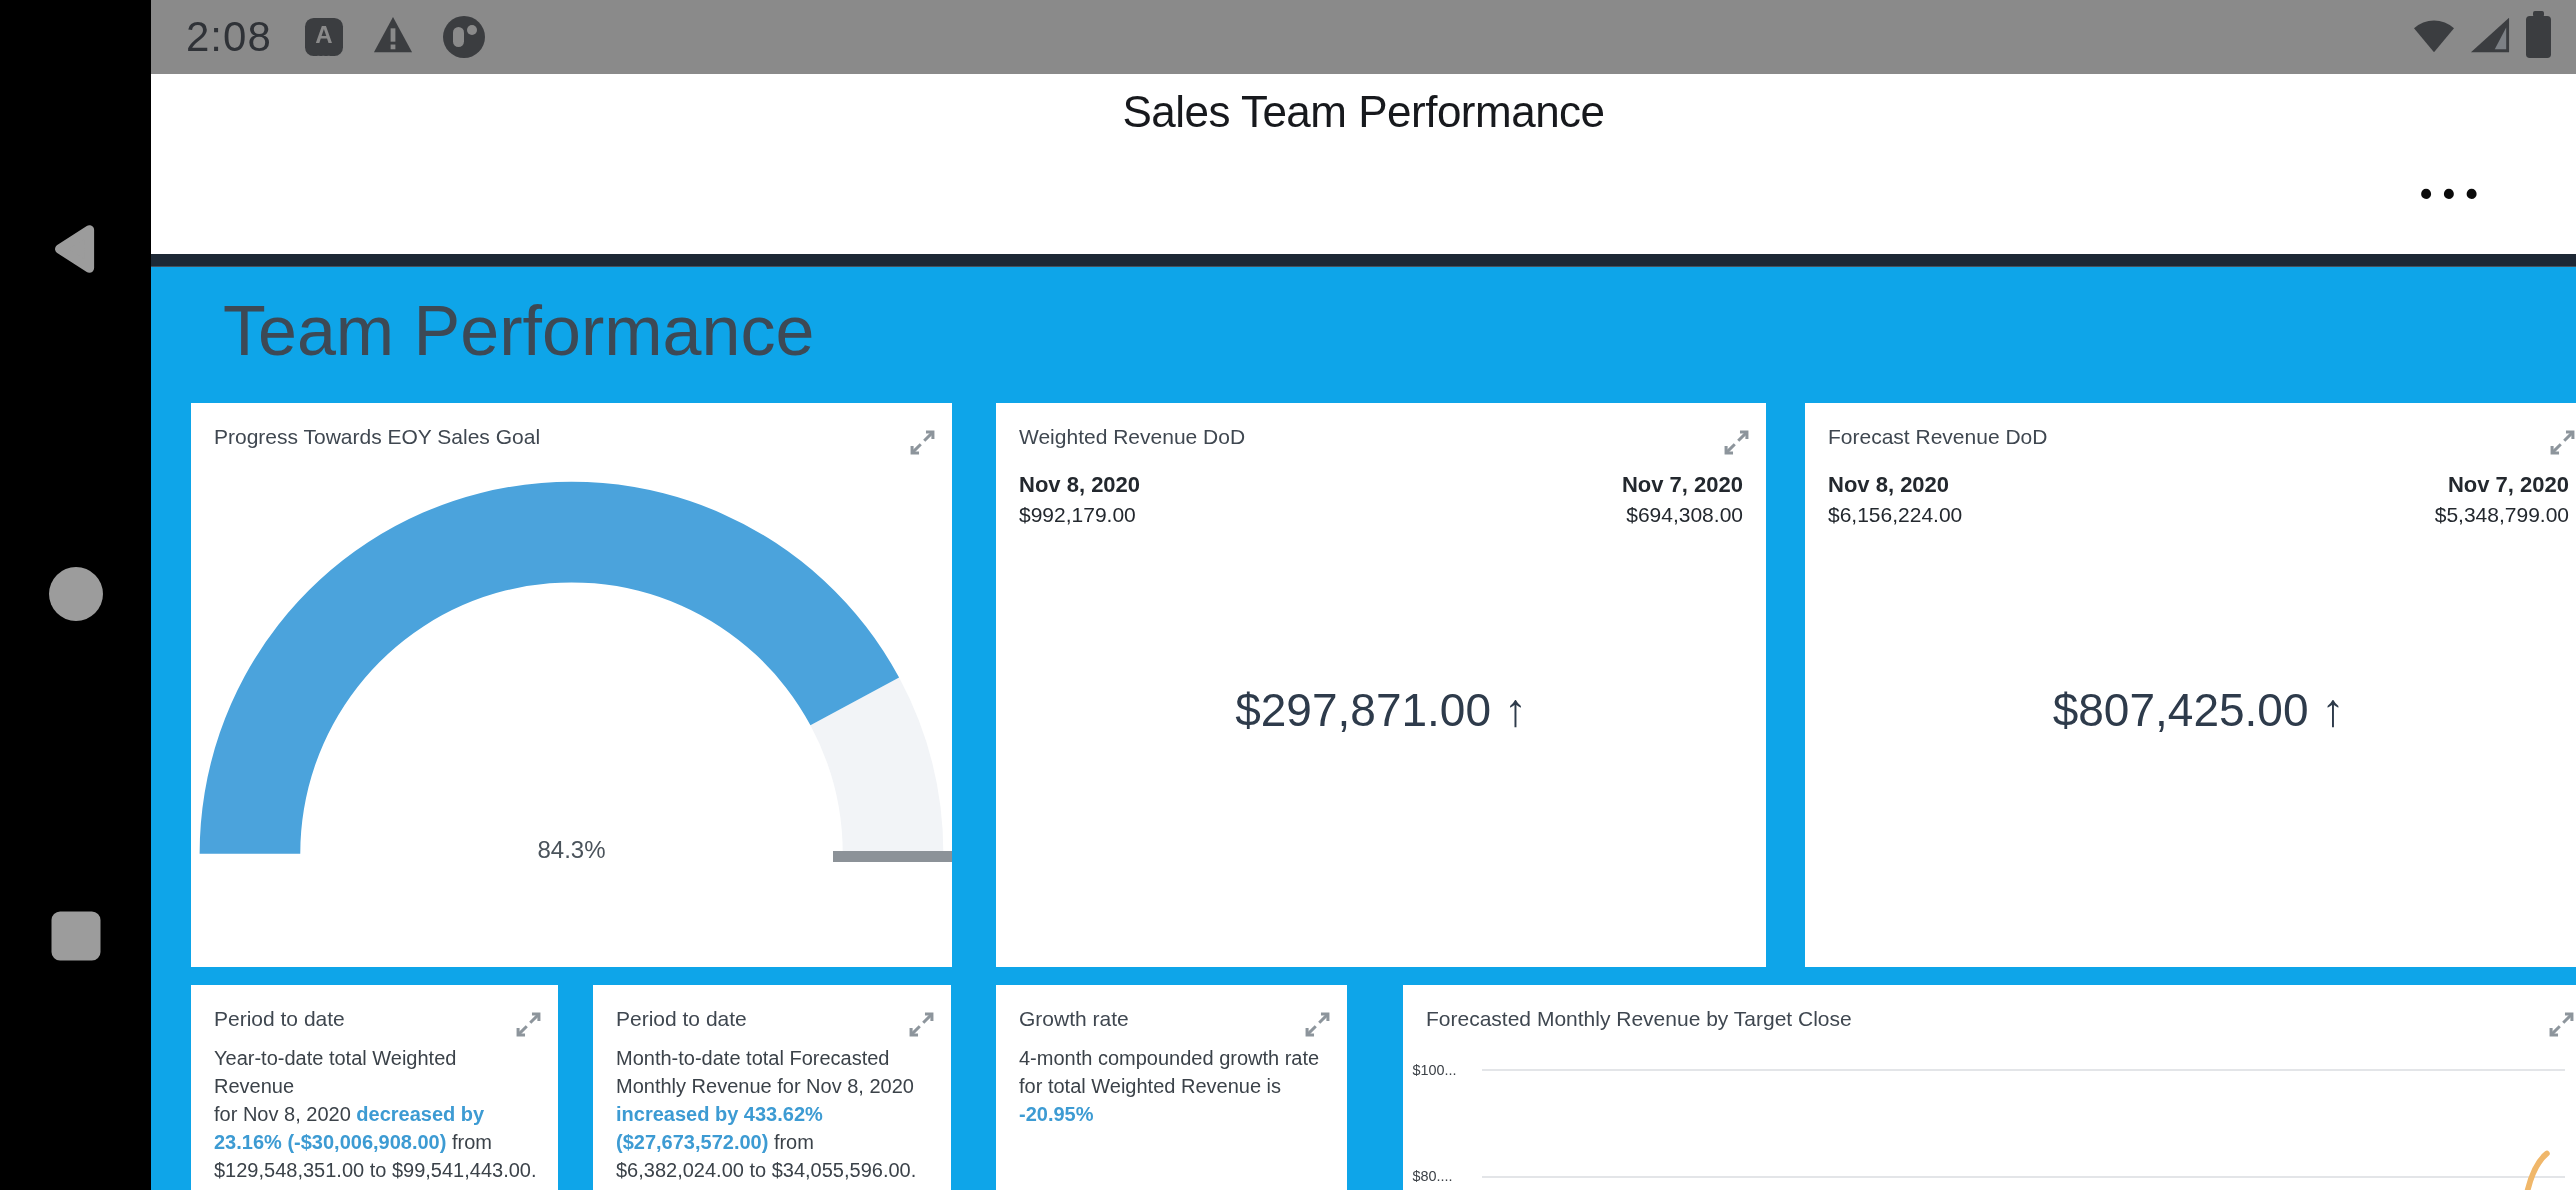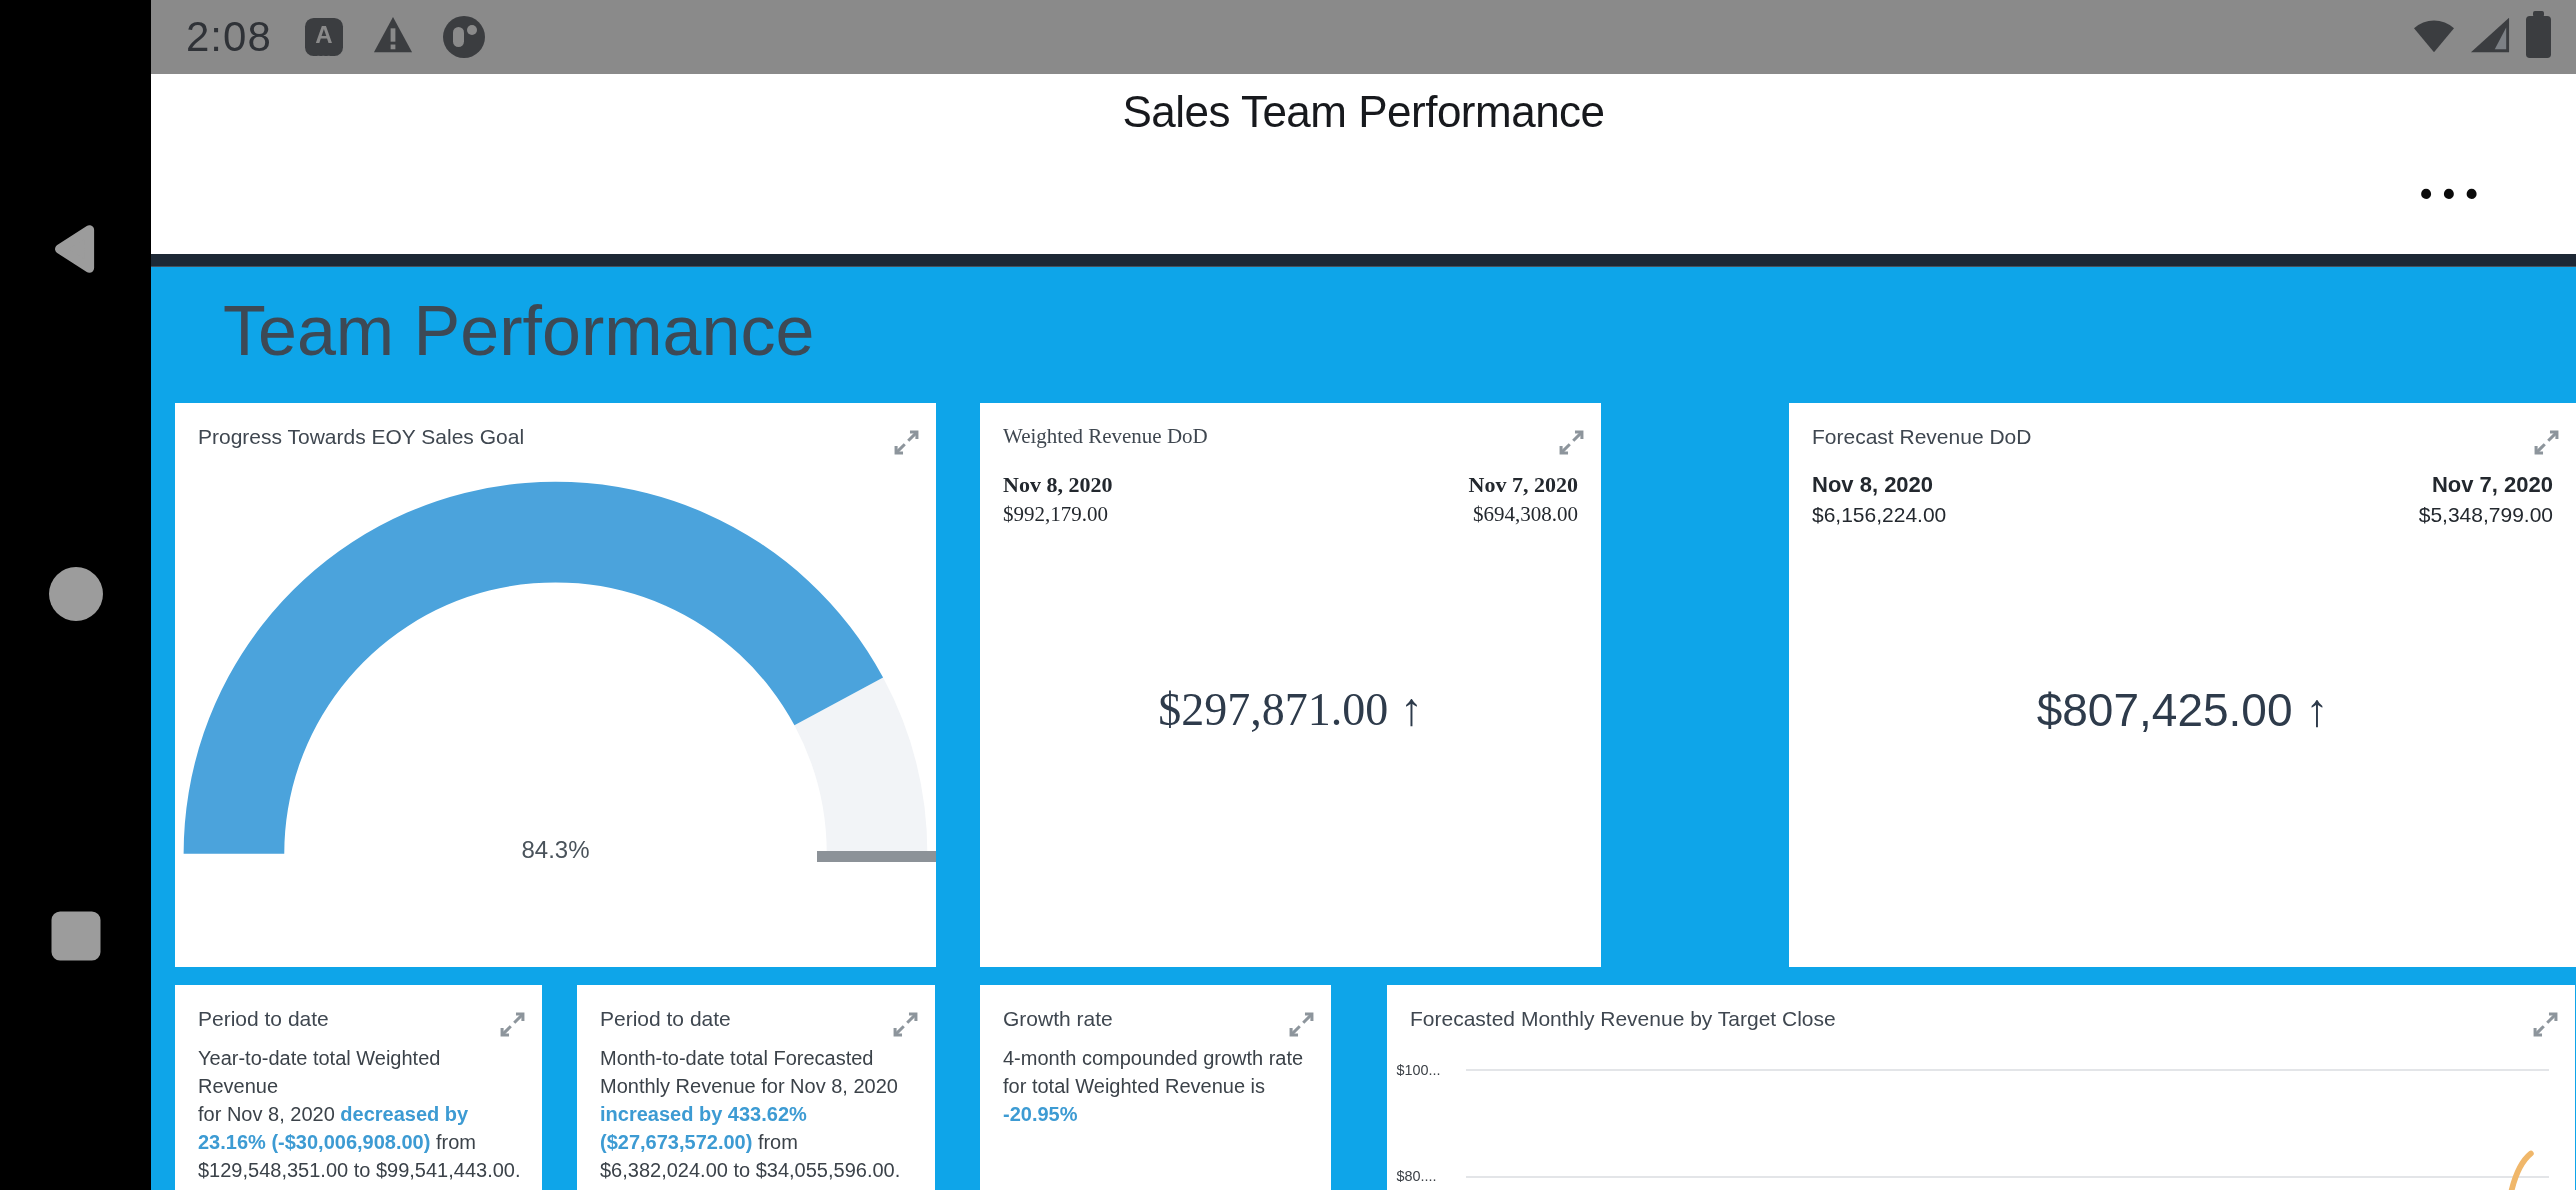--- a/index.html
+++ b/index.html
@@ -45,23 +45,23 @@
   .chevron-down{position:absolute;right:56px;top:50%;transform:translateY(-40%);
     width:0;height:0;border-left:20px solid transparent;border-right:20px solid transparent;
     border-top:22px solid #36454f;}
   .menu-dots{position:absolute;left:2269px;top:70px;height:100px;display:flex;align-items:center;
     font-size:35px;font-weight:bold;letter-spacing:10.5px;color:#0b0b0b;}
   .sheet-divider{position:absolute;left:0;top:180px;width:100%;height:13.4px;
     background:#1d2835;border-bottom:1.9px solid #46525e;box-sizing:border-box;}
   .section-title{position:absolute;left:72px;top:217px;font-size:70px;color:#3d4955;}
 
   
-  .card{position:absolute;background:#fff;overflow:hidden;}
+  .card{position:absolute;background:#fff;overflow:hidden;margin-left:16px;}
   #card-gauge  {left:24px;  top:329px;width:761px; height:564px;}
-  #card-wrev   {left:829px; top:329px;width:621px; height:564px;font-family:Liberation Serif, serif;}
+  #card-wrev   {left:829px; top:329px;width:770px; height:564px;}
   #card-frev   {left:1638px;top:329px;width:787px; height:564px;}
   #card-ytd    {left:24px;  top:911px;width:367px; height:205px;}
   #card-mtd    {left:426px; top:911px;width:358px; height:205px;}
   #card-growth {left:829px; top:911px;width:351px; height:205px;}
   #card-chart  {left:1236px;top:911px;width:1188px;height:205px;}
 
   .card-title{position:absolute;left:23px;top:21px;font-size:21px;color:#3f4750;line-height:25px;}
   .expand{position:absolute;top:23px;right:13.4px;width:33px;height:33px;}
   .expand svg{display:block;}
 

